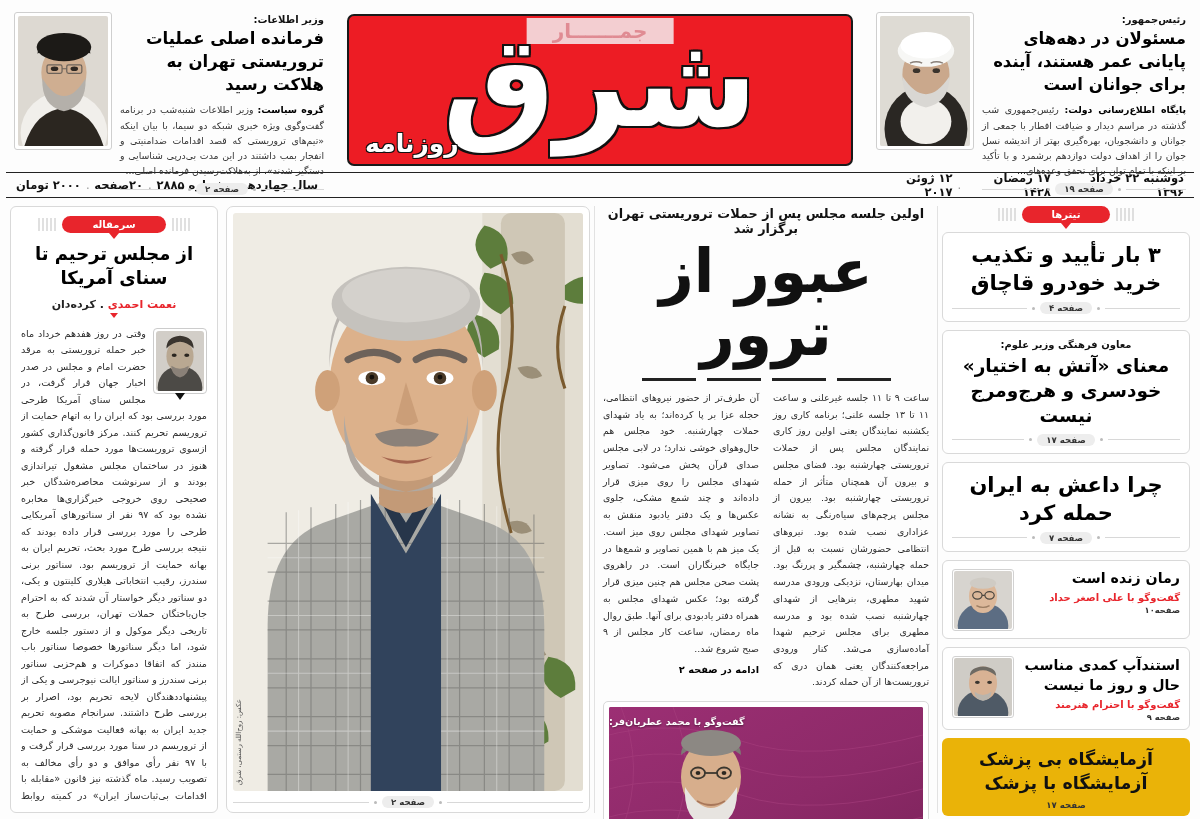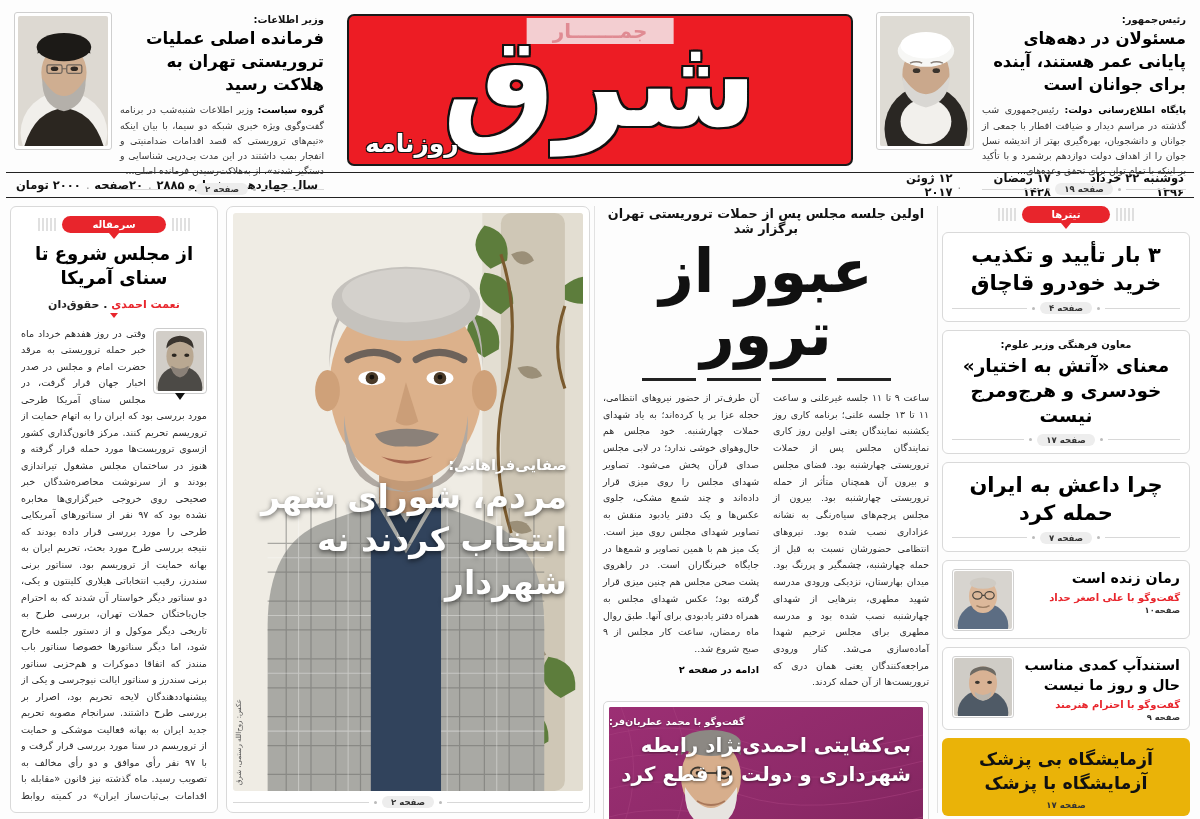--- a/index.html
+++ b/index.html
@@ -620,21 +620,20 @@
               <g stroke="#3f3d3b" stroke-width=".8" opacity=".5">
                 <line x1="18" y1="124" x2="18" y2="182"></line>
                 <line x1="30" y1="120" x2="30" y2="182"></line>
                 <line x1="86" y1="120" x2="86" y2="182"></line>
                 <line x1="98" y1="124" x2="98" y2="182"></line>
               </g>
             </g>
           </svg>
           <div class="iv-overlay">
             <div class="iv-kicker">گفت‌وگو با محمد عطریان‌فر:</div>
-            <div class="iv-head">بی‌کفایتی احمدی‌نژاد رابطه شهرداری و دولت را قطع کرد</div>
           </div>
         </div>
       </div>
     </div>
 
     <div class="col-photo" style="order:0;">
       <div class="photo-card">
         <div class="photo-main">
           <svg class="ph" viewBox="0 0 356 560" preserveAspectRatio="xMidYMid slice">
             <rect width="356" height="560" fill="#efece4"></rect>
@@ -720,24 +719,20 @@
 
               <path d="M176 164 L166 202 Q176 210 188 202 Z" fill="#cb9e78"></path>
 
               <path d="M146 214 Q176 204 208 214 Q200 228 176 226 Q152 228 146 214Z" fill="#8b8179"></path>
 
               <path d="M152 236 Q176 250 202 236 Q178 244 152 236Z" fill="#a5654f"></path>
 
               <path d="M116 196 Q122 262 176 270 Q230 262 236 196 Q238 250 208 264 Q176 276 144 264 Q114 250 116 196Z" fill="#b0a9a2"></path>
             </g>
           </svg>
-          <div class="photo-overlay">
-            <div class="photo-kicker">صفایی‌فراهانی:</div>
-            <div class="photo-head">مردم، شورای شهر انتخاب کردند نه شهردار</div>
-          </div>
           <div class="photo-credit">عکس: روح‌الله رستمی، شرق</div>
         </div>
         <div class="pgref photo-pg">
           <span class="rule"></span>
           <span class="dot"></span>
           <span class="lbl">صفحه ۲</span>
           <span class="dot"></span>
           <span class="rule"></span>
         </div>
       </div>
@@ -755,24 +750,24 @@
             </span>
           <span class="pill">سرمقاله</span>
           <span class="comb">
               <i></i>
               <i></i>
               <i></i>
               <i></i>
               <i></i>
             </span>
         </div>
-        <div class="edit-title">از مجلس شروع تا سنای آمریکا</div>
+        <div class="edit-title">از مجلس ترحیم تا سنای آمریکا</div>
         <div class="edit-byline">
           <span class="nm">نعمت احمدی</span>
-          <span class="rl">. حقوق‌دان</span>
+          <span class="rl">. کرده‌دان</span>
         </div>
         <div class="edit-body">
           <div class="edit-avatar">
             <div class="inner">
               <svg class="ph" viewBox="0 0 50 62" preserveAspectRatio="xMidYMid slice">
                 <rect width="50" height="62" fill="#d2cec8"></rect>
                 <ellipse cx="25" cy="58" rx="23" ry="22" fill="#4c4a46"></ellipse>
                 <ellipse cx="25" cy="26" rx="14" ry="17" fill="#b9a892"></ellipse>
                 <path d="M11 18 Q25 4 39 18 Q39 6 25 5 Q11 6 11 18Z" fill="#3a352f"></path>
                 <ellipse cx="19" cy="25" rx="2.6" ry="1.8" fill="#2b2620"></ellipse>

